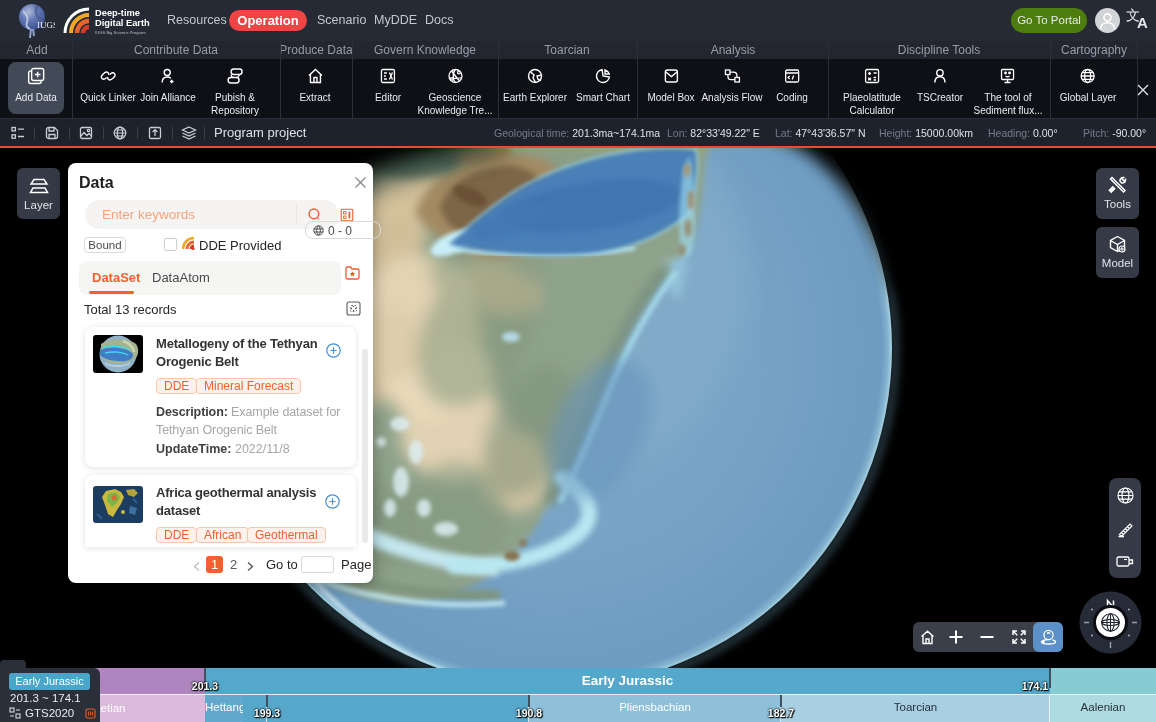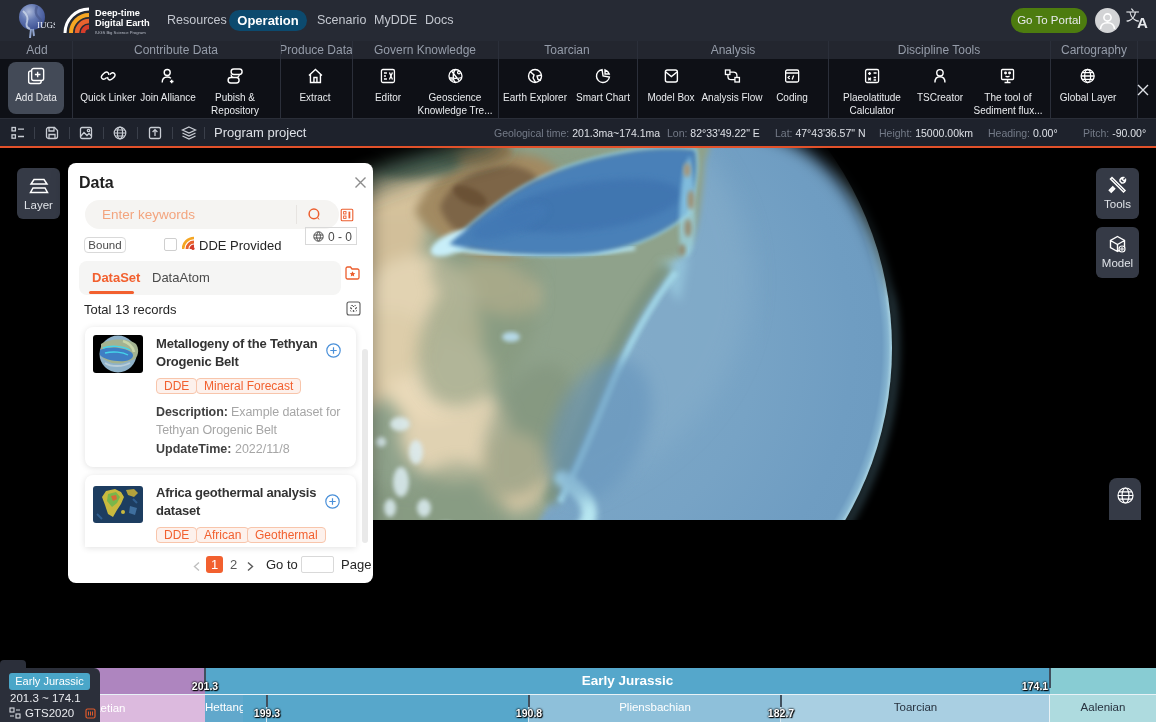--- a/index.html
+++ b/index.html
@@ -2,41 +2,41 @@
 <html><head>
 <meta charset="utf-8">
 <style>
 *{margin:0;padding:0;box-sizing:border-box}
 html,body{width:1156px;height:722px;overflow:hidden;background:#000;font-family:"Liberation Sans",sans-serif}
 .abs{position:absolute}
 #stage{position:relative;width:1156px;height:722px}
 
 #nav{position:absolute;left:0;top:0;width:1156px;height:41px;background:#262a34}
 #nav .lnk{position:absolute;top:13px;font-size:12.5px;color:#c3c7cf}
-#opill{position:absolute;left:229px;top:10px;width:78px;height:21px;background:#0c4a6e;border-radius:11px;color:#fff;font-size:13px;font-weight:bold;text-align:center;line-height:21px}
+#opill{position:absolute;left:229px;top:10px;width:78px;height:21px;background:#ef4444;border-radius:11px;color:#fff;font-size:13px;font-weight:bold;text-align:center;line-height:21px}
 #portal{position:absolute;left:1011px;top:8px;width:76px;height:25px;background:#4d7c0f;border-radius:13px;color:#e8eaee;font-size:11.5px;text-align:center;line-height:25px}
 #avatar{position:absolute;left:1095px;top:8px;width:25px;height:25px;border-radius:50%;background:#d3d4d6}
 
 #catrow{position:absolute;left:0;top:41px;width:1156px;height:18px;background:#23262f}
 #catrow span{position:absolute;top:2px;transform:translateX(-50%);font-size:12px;color:#959ca9;white-space:nowrap}
 
 #iconrow{position:absolute;left:0;top:59px;width:1156px;height:59px;background:#0e1016}
 .vdiv{position:absolute;top:41px;width:1px;height:77px;background:#2b2f3a}
 .tb{position:absolute;transform:translateX(-50%);text-align:center;color:#e9ebee;font-size:10px;line-height:13px;white-space:nowrap}
 .tb svg{display:block;margin:0 auto 6px auto}
 #addbtn{position:absolute;left:8px;top:62px;width:56px;height:52px;background:#434a57;border-radius:8px}
 
 #projrow{position:absolute;left:0;top:118px;width:1156px;height:28px;background:#1e222c;border-top:1px solid #2a2e38}
 .pic{position:absolute;top:6px;width:16px;height:16px}
 .pdiv{position:absolute;top:8px;width:1px;height:12px;background:#3a3f4a}
 .stat{position:absolute;top:8px;font-size:10.5px;color:#747b88;white-space:nowrap}
 .stat b{color:#dde0e6;font-weight:normal}
 #oline{position:absolute;left:0;top:146px;width:1156px;height:2px;background:#e2512a}
 
-#map{position:absolute;left:0;top:148px;width:1156px;height:372px;background:#7f1d1d;overflow:hidden}
+#map{position:absolute;left:0;top:148px;width:1156px;height:520px;background:#7f1d1d;overflow:hidden}
 .fbtn{position:absolute;background:#353a46;border-radius:6px;color:#dfe2e7;text-align:center}
 .fbtn svg{display:block;margin:7px auto 2px auto}
 .fbtn .t{font-size:11.5px}
 
 #panel{position:absolute;left:68px;top:163px;width:305px;height:420px;background:#fff;border-radius:8px;box-shadow:0 4px 16px rgba(0,0,0,.35)}
 
 #tl{position:absolute;left:0;top:668px;width:1156px;height:54px;background:#57a7cb}
 .seg{position:absolute;overflow:hidden}
 .seg span{position:absolute;left:0;right:0;text-align:center;white-space:nowrap}
 #tlcorner{position:absolute;left:0;top:668px;width:100px;height:54px;background:#2b2f3a;border-radius:0 6px 0 0}
@@ -504,21 +504,21 @@
 
   <div class="abs" style="left:16px;top:74px;width:42px;height:16px;border:1px solid #d9d9d9;border-radius:4px;font-size:11.5px;color:#4a4a4a;text-align:center;line-height:15px">Bound</div>
   <div class="abs" style="left:96px;top:75px;width:13px;height:13px;border:1px solid #cfcfcf;border-radius:2px;background:#fff"></div>
   <svg class="abs" style="left:114px;top:73px" width="14" height="16" viewBox="0 0 14 16" fill="none">
     <path d="M1 13 A11 11 0 0 1 12 2" stroke="#f5a623" stroke-width="2.6"></path>
     <path d="M5 13 A7 7 0 0 1 12 6" stroke="#e8632e" stroke-width="2.8"></path>
     <path d="M9 13 A3 3 0 0 1 12 10" stroke="#d43c2a" stroke-width="3"></path>
     <circle cx="11" cy="12.5" r="1.6" fill="#d43c2a"></circle>
   </svg>
   <span class="abs" style="left:131px;top:75px;font-size:13px;color:#262626">DDE Provided</span>
-  <div class="abs" style="left:237px;top:64px;width:52px;height:18px;border:1px solid #d9d9d9;border-radius:0">
+  <div class="abs" style="left:237px;top:58px;width:76px;height:18px;border:1px solid #d9d9d9;border-radius:8px">
     <svg class="abs" style="left:7px;top:3px" width="11" height="11" viewBox="0 0 11 11" fill="none" stroke="#4a4a4a" stroke-width="1">
           <circle cx="5.5" cy="5.5" r="4.7"></circle>
           <path d="M5.5 0.8 C3 3 3 8 5.5 10.2 M5.5 0.8 C8 3 8 8 5.5 10.2 M1 4 H10 M1 7 H10"></path>
         </svg>
     <span class="abs" style="left:22px;top:2px;font-size:12px;color:#4a4a4a">0 - 0</span>
   </div>
 
   <div class="abs" style="left:11px;top:98px;width:262px;height:34px;background:#f5f5f4;border-radius:8px">
     <span class="abs" style="left:13px;top:9px;font-size:13px;font-weight:bold;color:#f2602f">DataSet</span>
     <span class="abs" style="left:73px;top:9px;font-size:13px;color:#4a4a4a">DataAtom</span>

